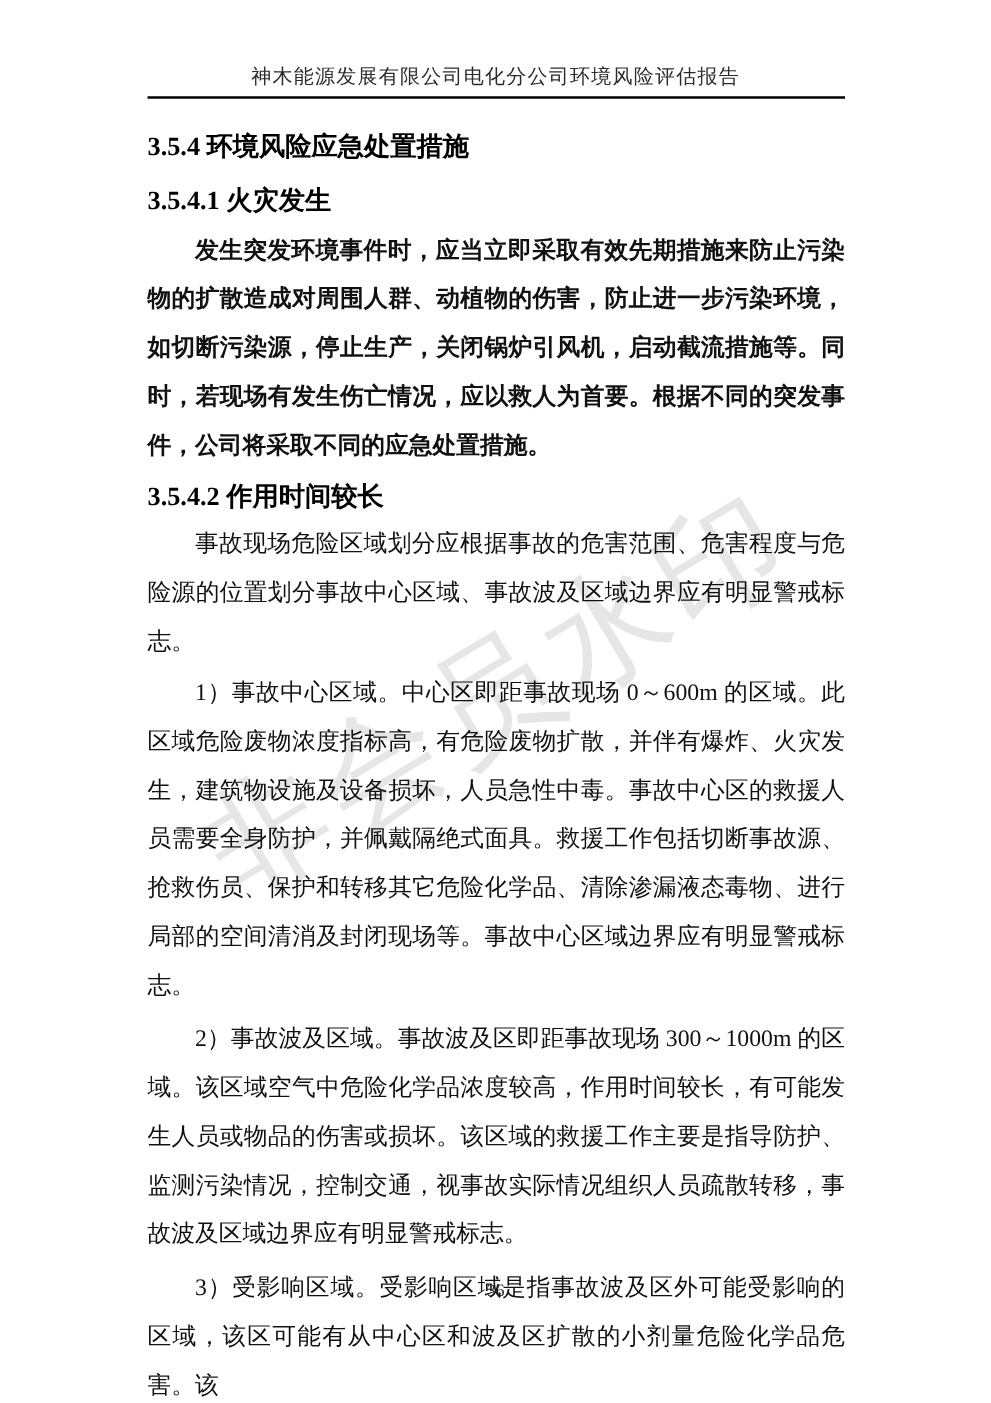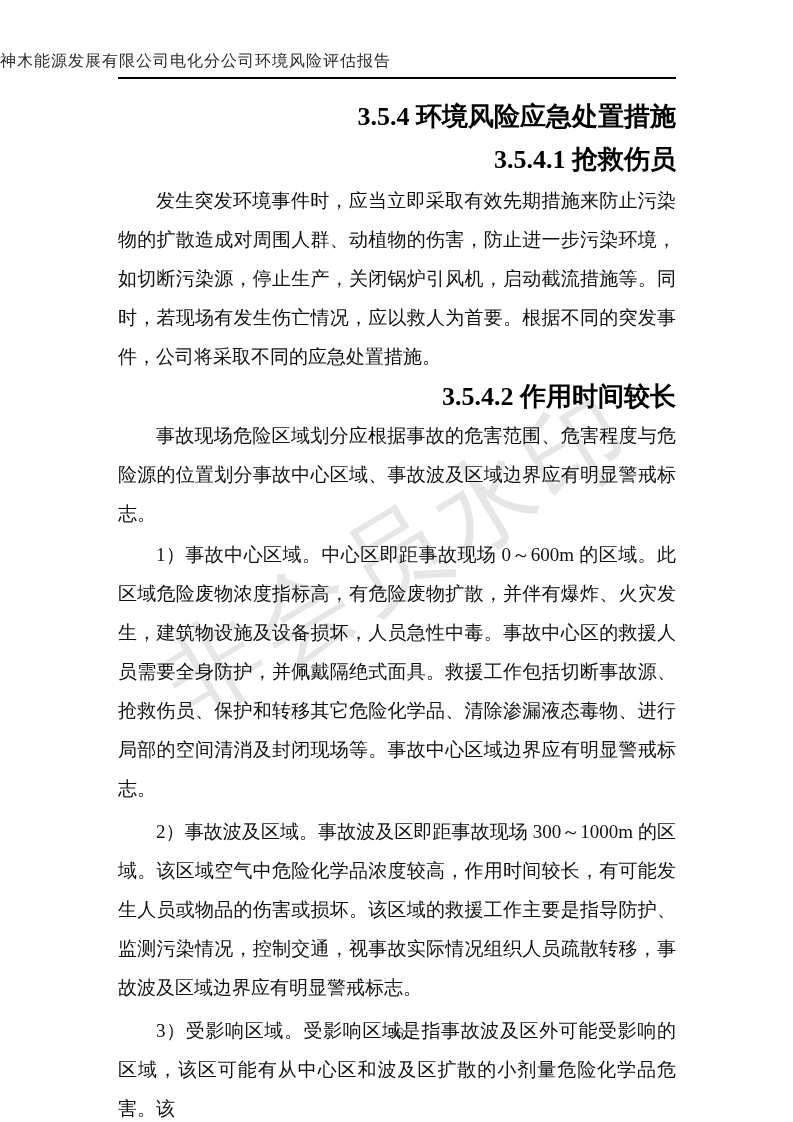--- a/index.html
+++ b/index.html
@@ -25,20 +25,21 @@
     white-space: nowrap;
     z-index: 0;
     user-select: none;
     pointer-events: none;
   }
   .page-header {
     position: absolute;
     top: 51px;
     left: 0;
     width: 100%;
+    text-align: center;
     font-size: 16px;
     letter-spacing: 1px;
     color: #2b2b2b;
     z-index: 1;
   }
   .header-rule {
     position: absolute;
     top: 77px;
     left: 118px;
     width: 558px;
@@ -47,37 +48,37 @@
   }
   .doc {
     position: absolute;
     left: 118px;
     top: 90px;
     width: 558px;
     z-index: 1;
   }
   .heading {
     font-weight: bold;
-    font-size: 26px;
+    font-size: 21px;
     line-height: 30px;
     color: #000000;
-    text-align: right;
+    text-align: left;
   }
   .h-354  { margin-top: 12px; }
   .h-3541 { margin-top: 13px; }
   .h-3542 { margin-top: 6px; }
   .para {
     font-size: 19px;
     line-height: 39px;
     text-align: justify;
     text-align-last: left;
     text-indent: 2em;
     color: #111111;
   }
-  .p-initial     { margin-top: 6px; }
+  .p-initial     { margin-top: 6px; font-weight: bold; }
   .p-zones-intro { margin-top: 4px; }
   .p-zone1       { margin-top: 2px; }
   .p-zone2       { margin-top: 4px; }
   .p-zone3       { margin-top: 4px; }
   .page-footer {
     position: absolute;
     top: 1026px;
     left: 0;
     width: 100%;
     text-align: center;
@@ -94,21 +95,21 @@
   <div class="watermark">非会员水印</div>
 
   <div class="page-header">神木能源发展有限公司电化分公司环境风险评估报告</div>
 
   <div class="header-rule"></div>
 
   <div class="doc">
 
     <div class="heading h-354">3.5.4 环境风险应急处置措施</div>
 
-    <div class="heading h-3541">3.5.4.1 抢救伤员</div>
+    <div class="heading h-3541">3.5.4.1 火灾发生</div>
 
     <div class="para p-initial">发生突发环境事件时，应当立即采取有效先期措施来防止污染物的扩散造成对周围人群、动植物的伤害，防止进一步污染环境，如切断污染源，停止生产，关闭锅炉引风机，启动截流措施等。同时，若现场有发生伤亡情况，应以救人为首要。根据不同的突发事件，公司将采取不同的应急处置措施。</div>
 
     <div class="heading h-3542">3.5.4.2 作用时间较长</div>
 
     <div class="para p-zones-intro">事故现场危险区域划分应根据事故的危害范围、危害程度与危险源的位置划分事故中心区域、事故波及区域边界应有明显警戒标志。</div>
 
     <div class="para p-zone1">1）事故中心区域。中心区即距事故现场 0～600m 的区域。此区域危险废物浓度指标高，有危险废物扩散，并伴有爆炸、火灾发生，建筑物设施及设备损坏，人员急性中毒。事故中心区的救援人员需要全身防护，并佩戴隔绝式面具。救援工作包括切断事故源、抢救伤员、保护和转移其它危险化学品、清除渗漏液态毒物、进行局部的空间清消及封闭现场等。事故中心区域边界应有明显警戒标志。</div>
 
     <div class="para p-zone2">2）事故波及区域。事故波及区即距事故现场 300～1000m 的区域。该区域空气中危险化学品浓度较高，作用时间较长，有可能发生人员或物品的伤害或损坏。该区域的救援工作主要是指导防护、监测污染情况，控制交通，视事故实际情况组织人员疏散转移，事故波及区域边界应有明显警戒标志。</div>

